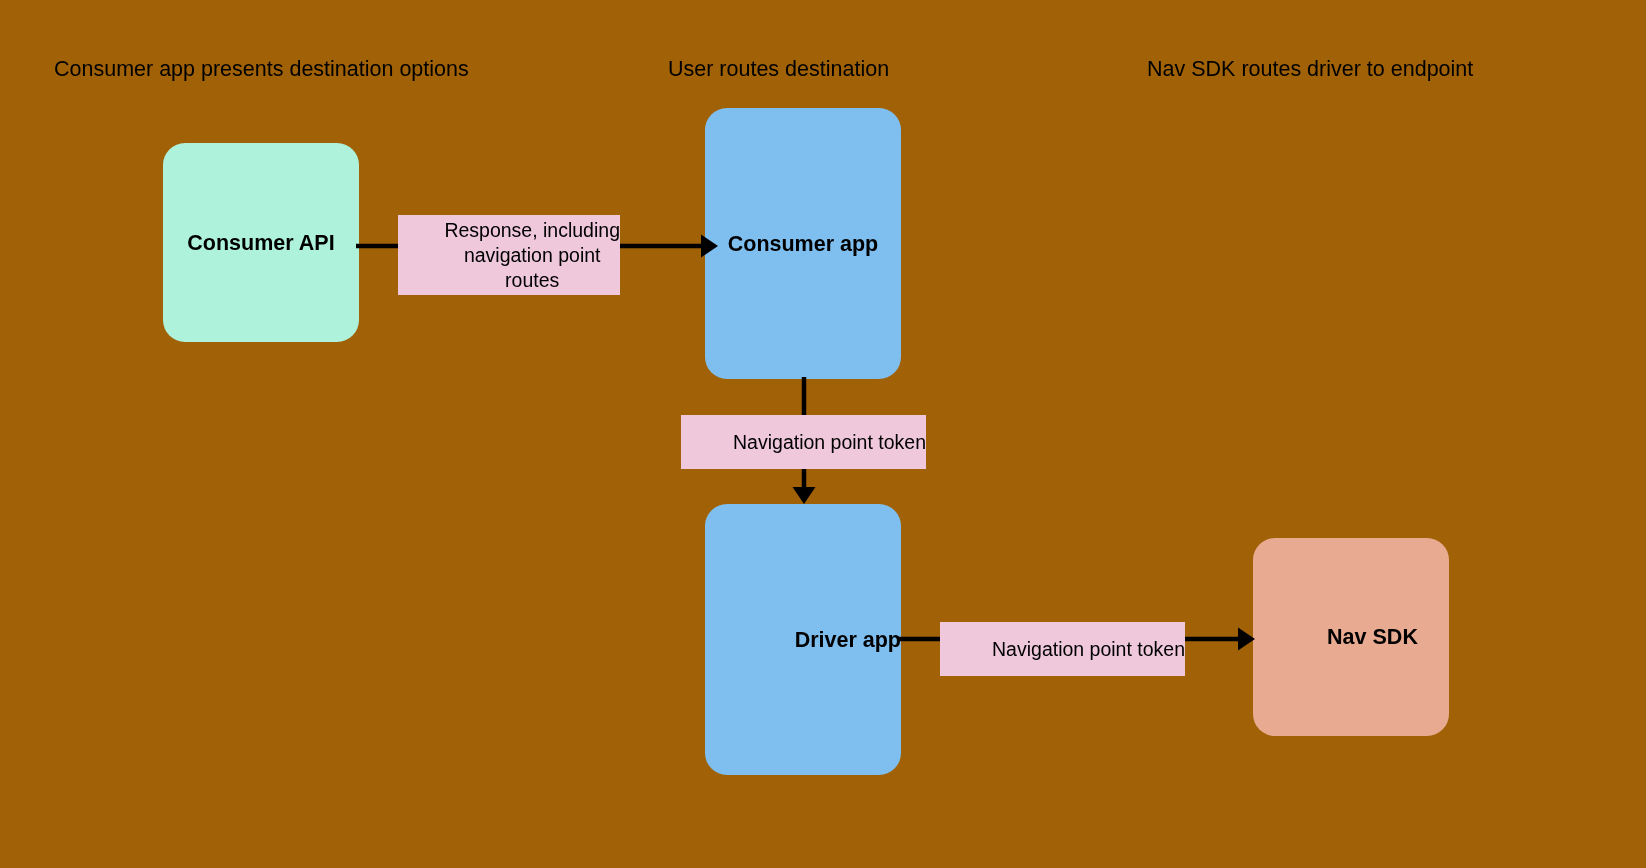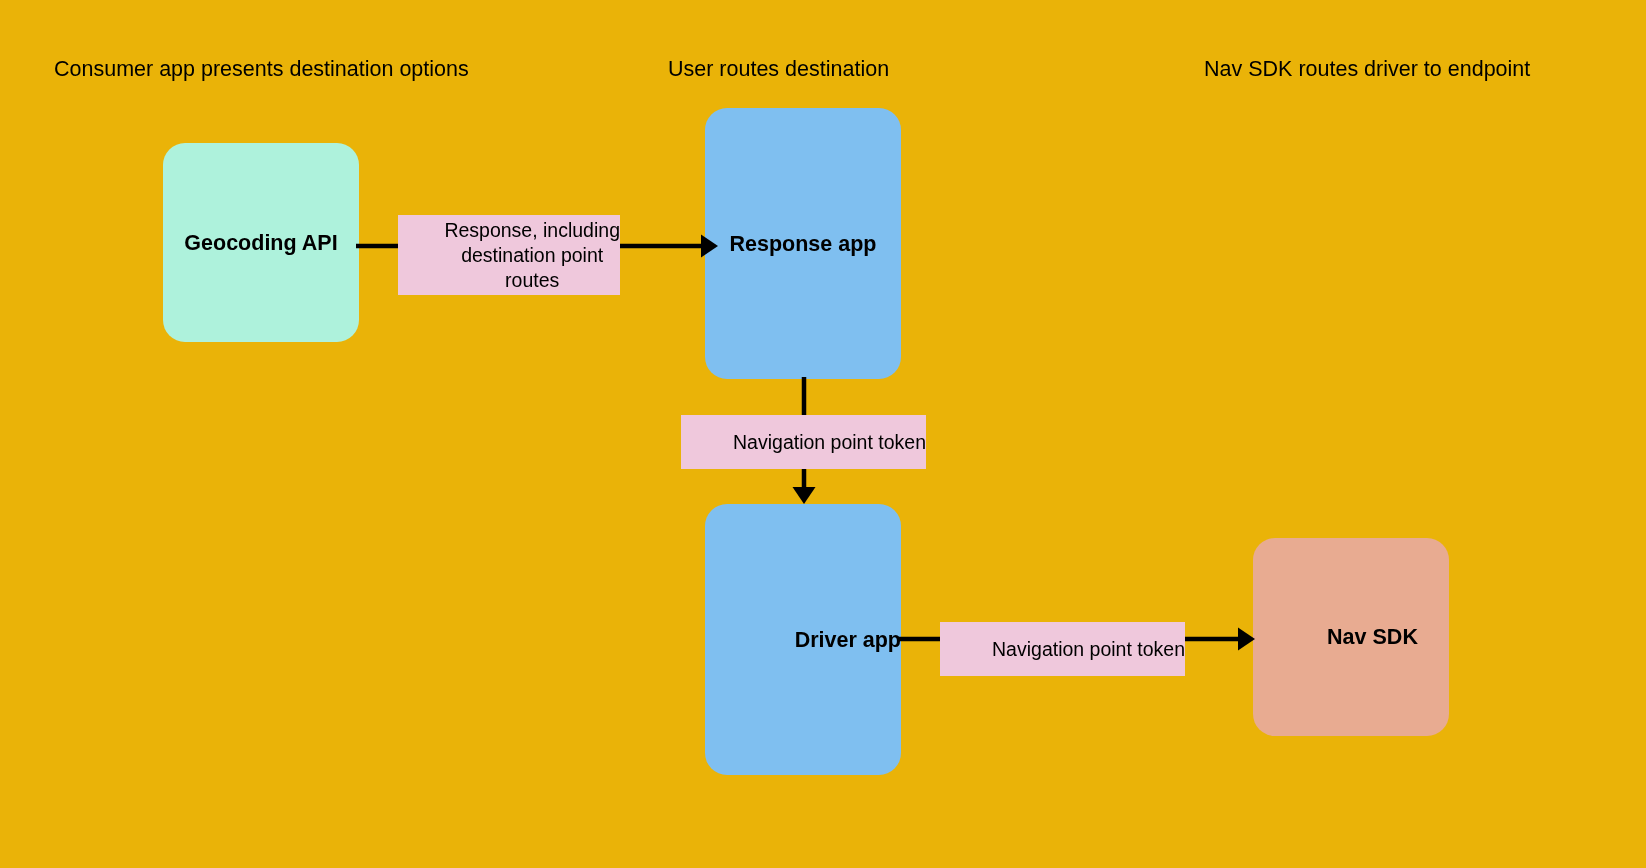--- a/index.html
+++ b/index.html
@@ -8,21 +8,21 @@
     background: #ffffff;
   }
   body {
     font-family: "Liberation Sans", sans-serif;
     -webkit-font-smoothing: antialiased;
   }
   #canvas {
     position: relative;
     width: 1646px;
     height: 868px;
-    background: #eab308;
+    background: #a16207;
     overflow: hidden;
   }
 
   
   .col-header {
     position: absolute;
     font-size: 21.5px;
     line-height: 26px;
     color: #000000;
     white-space: nowrap;
@@ -82,57 +82,57 @@
 </style>
 </head>
 <body>
 
 <div id="canvas">
 
   <div class="col-header" style="left:54px; top:56px;">Consumer app presents destination options</div>
 
   <div class="col-header" style="left:668px; top:56px;">User routes destination</div>
 
-  <div class="col-header" style="left:1204px; top:56px;">Nav SDK routes driver to endpoint</div>
+  <div class="col-header" style="left:1147px; top:56px;">Nav SDK routes driver to endpoint</div>
 
   <svg class="edge-svg" style="left:356px; top:225px; width:362px; height:42px;" viewBox="0 0 362 42">
     <line class="edge-line" x1="0" y1="21" x2="345" y2="21"></line>
     <polygon class="edge-head" points="345,9.5 345,32.5 362,21"></polygon>
   </svg>
 
   <svg class="edge-svg" style="left:783px; top:377px; width:42px; height:127px;" viewBox="0 0 42 127">
     <line class="edge-line" x1="21" y1="0" x2="21" y2="110"></line>
     <polygon class="edge-head" points="9.5,110 32.5,110 21,127"></polygon>
   </svg>
 
   <svg class="edge-svg" style="left:899px; top:618px; width:356px; height:42px;" viewBox="0 0 356 42">
     <line class="edge-line" x1="0" y1="21" x2="339" y2="21"></line>
     <polygon class="edge-head" points="339,9.5 339,32.5 356,21"></polygon>
   </svg>
 
   <div class="node" style="left:163px; top:143px; width:196px; height:199px; background:#aef2dc;">
-    <span class="node-label">Geocoding API</span>
+    <span class="node-label">Consumer API</span>
   </div>
 
   <div class="node" style="left:705px; top:108px; width:196px; height:271px; background:#7fbff0;">
-    <span class="node-label">Response app</span>
+    <span class="node-label">Consumer app</span>
   </div>
 
   <div class="node" style="left:705px; top:504px; width:196px; height:271px; background:#7fbff0;justify-content:flex-end;">
     <span class="node-label">Driver app</span>
   </div>
 
   <div class="node" style="left:1253px; top:538px; width:196px; height:198px; background:#e8ab91;padding-left:43px;">
     <span class="node-label">Nav SDK</span>
   </div>
 
   <div class="edge-label" style="left:398px; top:205px; width:222px; height:80px; background:#efc8dc;">
     <div>
       <div class="edge-label-text">Response, including</div>
-      <div class="edge-label-text">destination point</div>
+      <div class="edge-label-text">navigation point</div>
       <div class="edge-label-text">routes</div>
     </div>
   </div>
 
   <div class="edge-label" style="left:681px; top:405px; width:245px; height:54px; background:#efc8dc;">
     <div class="edge-label-text">Navigation point token</div>
   </div>
 
   <div class="edge-label" style="left:940px; top:612px; width:245px; height:54px; background:#efc8dc;">
     <div class="edge-label-text">Navigation point token</div>

